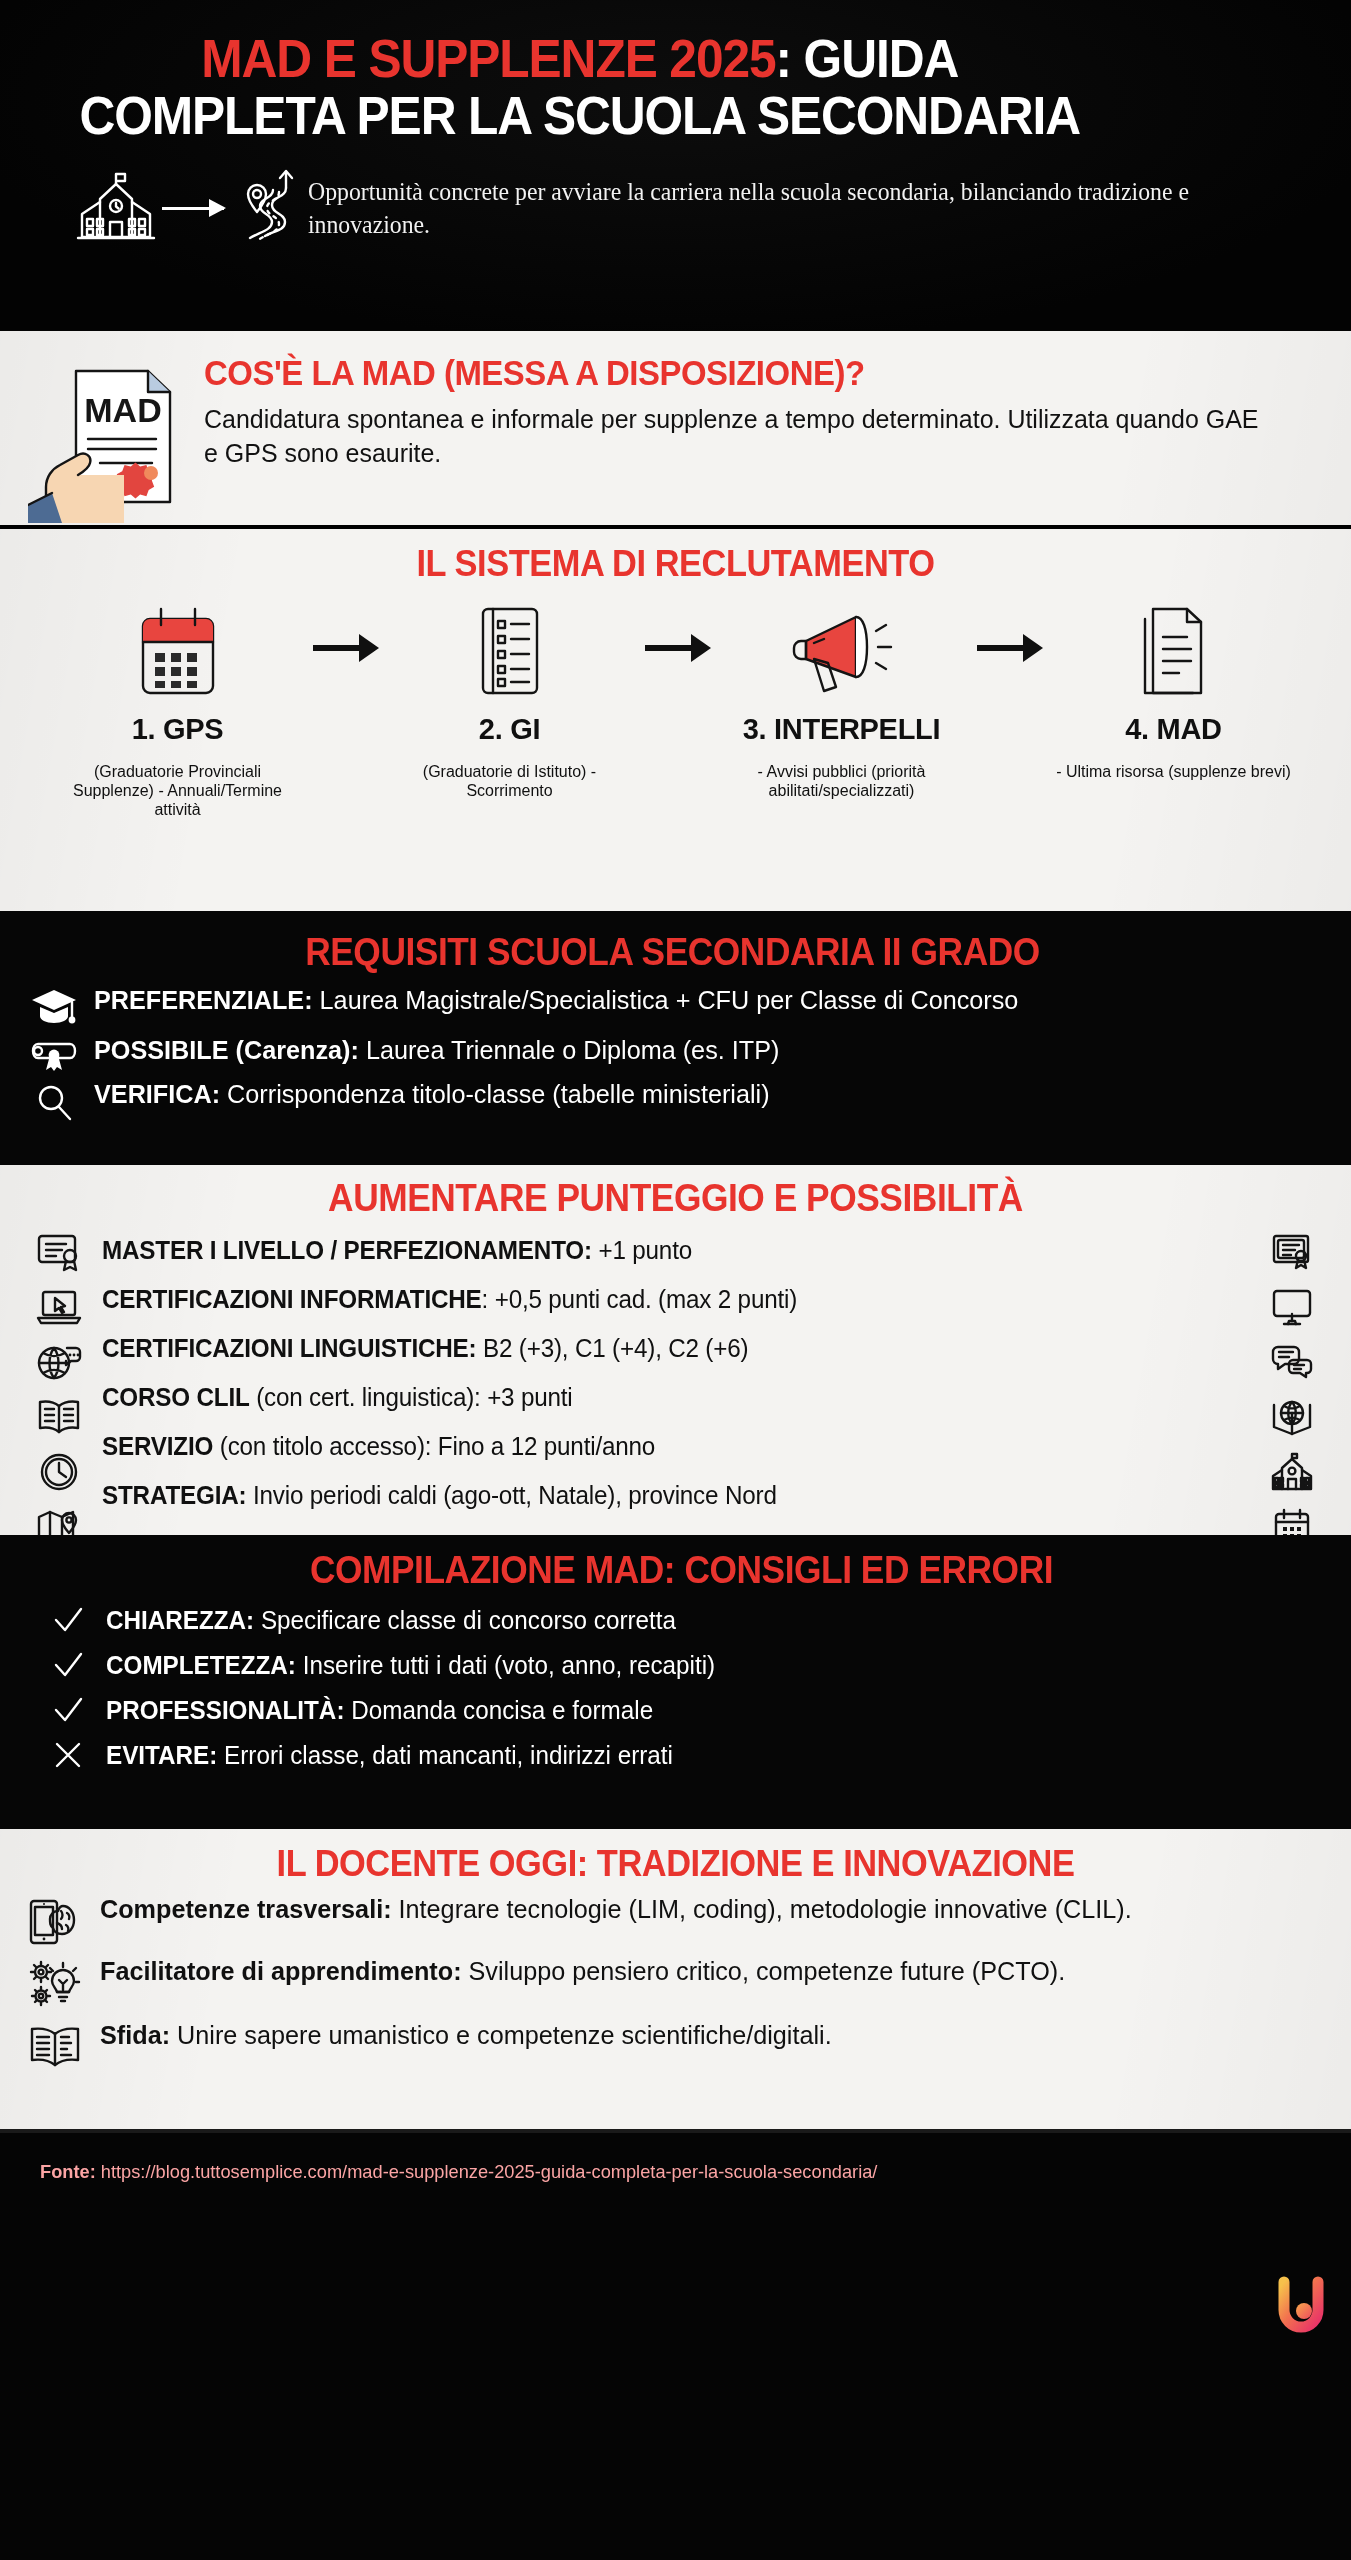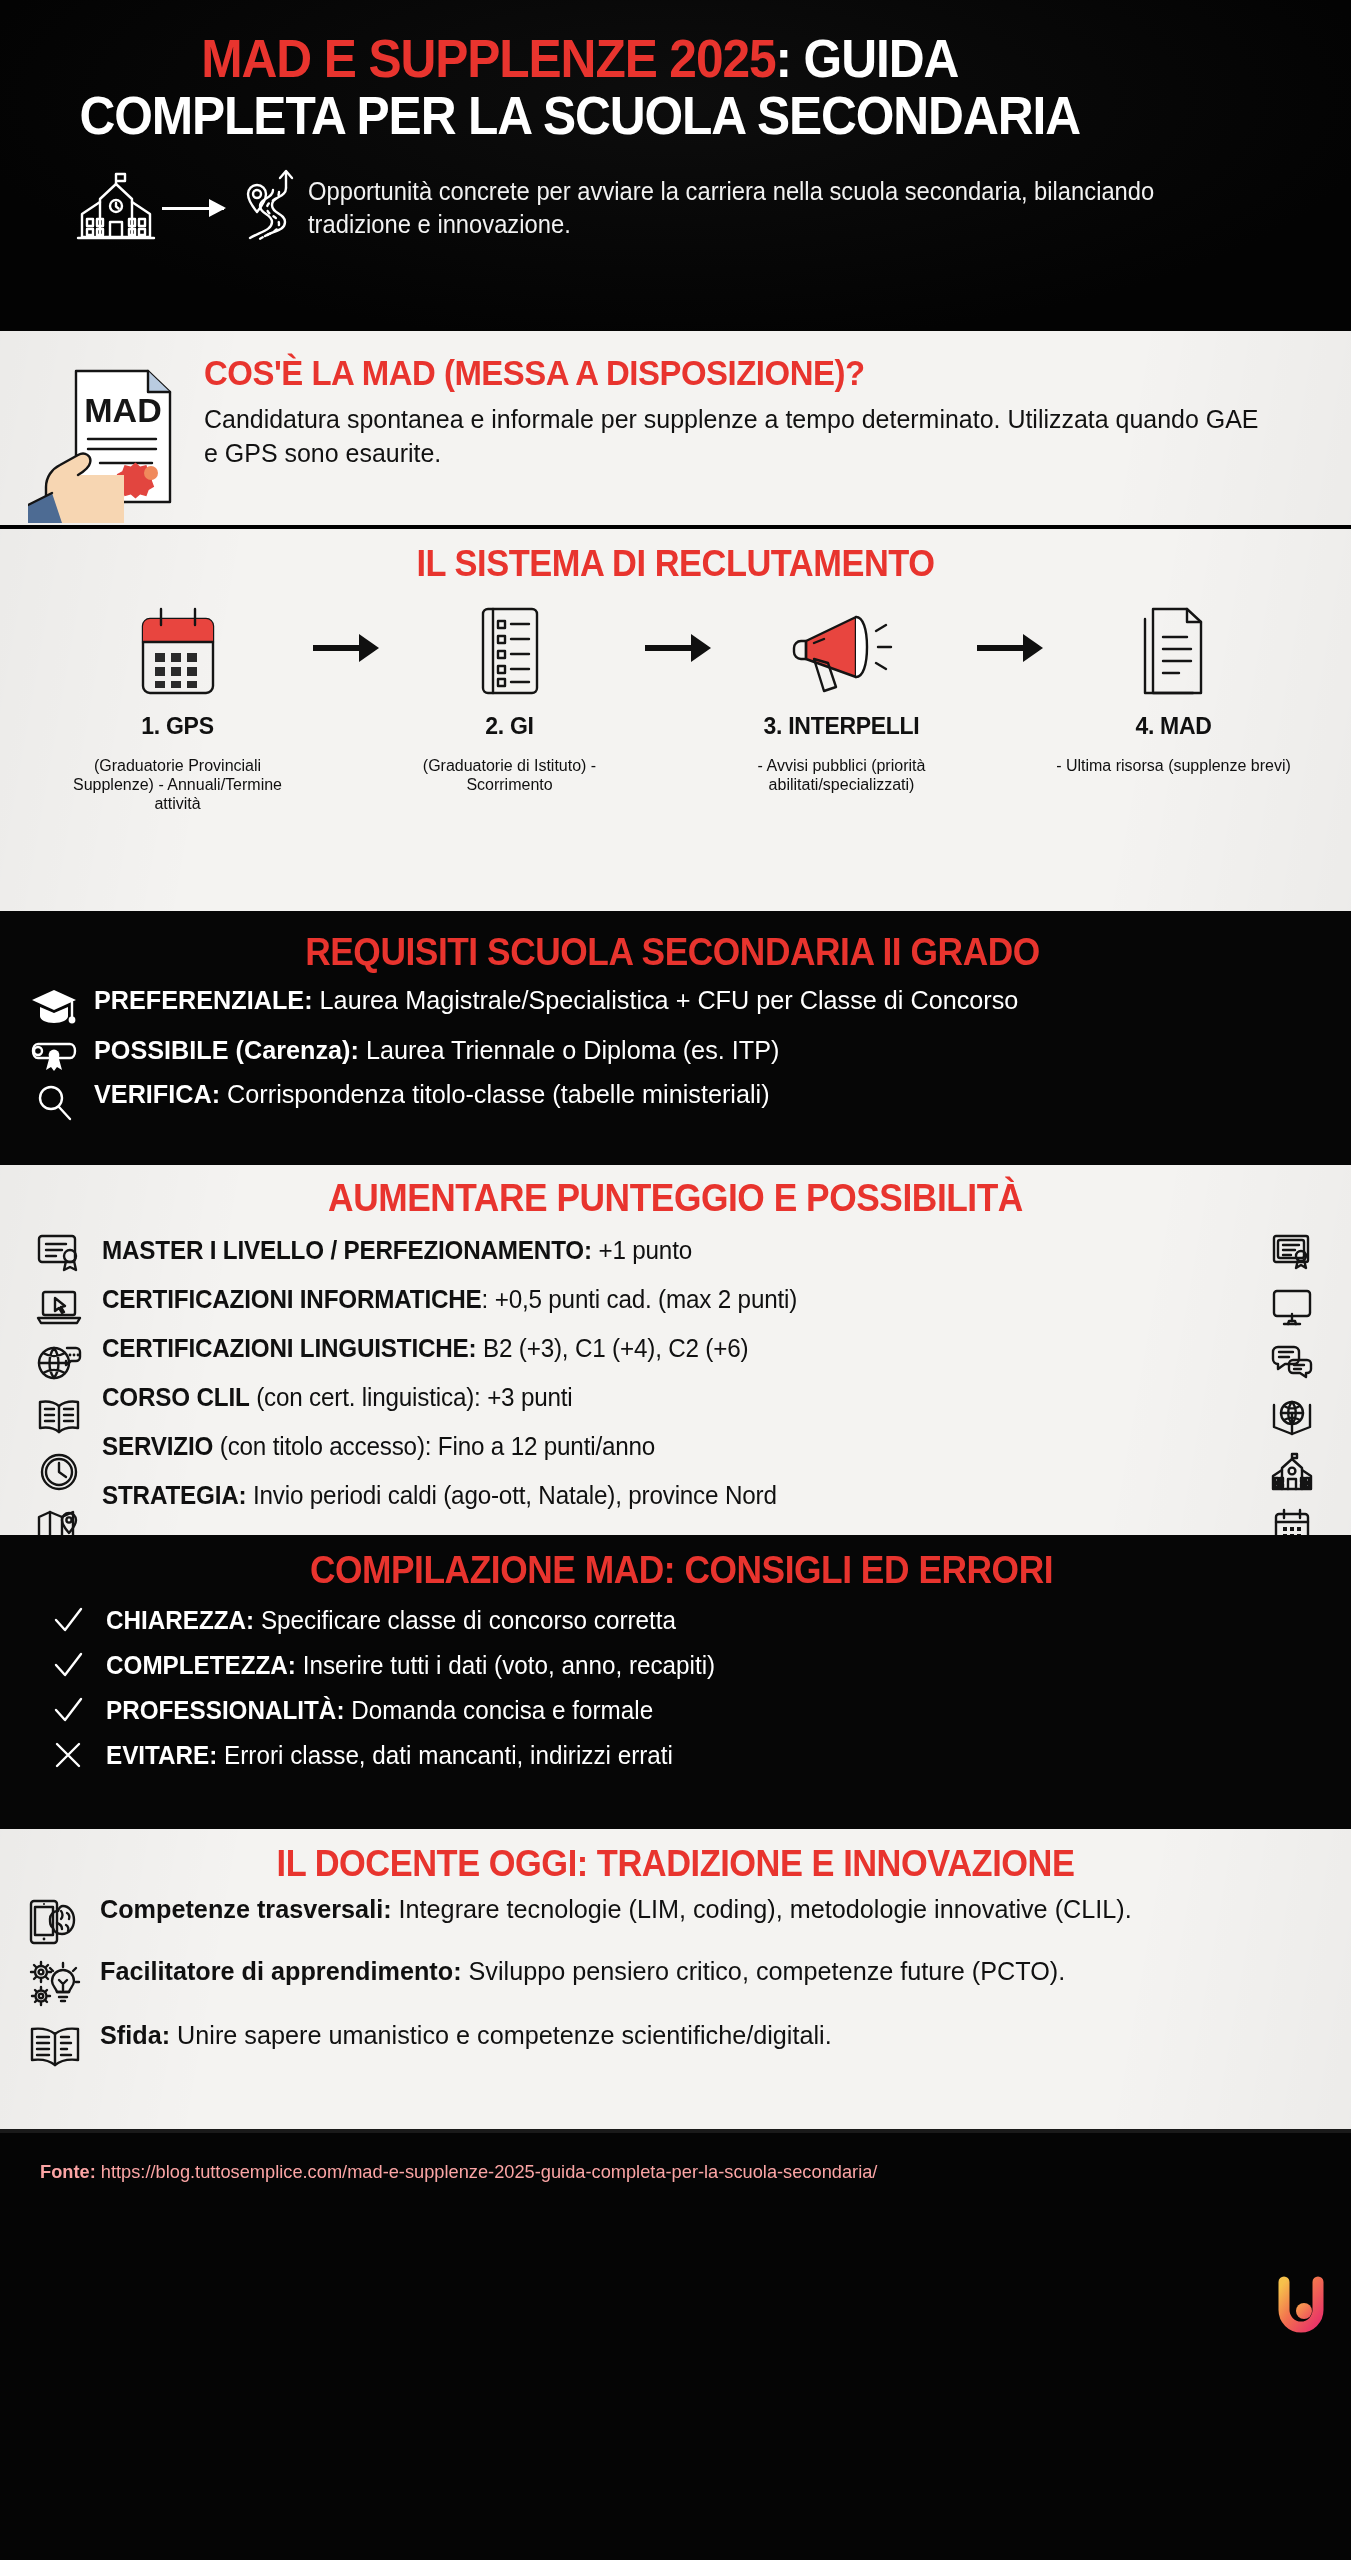--- a/index.html
+++ b/index.html
@@ -62,20 +62,21 @@
     white-space: nowrap;
   }
   .header h1 .l2 { display:block; }
   .header-sub-row {
     display: flex;
     align-items: center;
     gap: 4px;
     margin-top: 22px;
     width: 100%;
     padding-left: 38px;
+    font-family: Liberation Serif, serif;
   }
   .header-sub {
     color: #f2f2f2;
     font-size: 25px;
     line-height: 1.35;
     transform: scaleX(0.95);
     transform-origin: left center;
     max-width: 930px;
   }
   .arrow-glyph {
@@ -119,21 +120,21 @@
   .recl .sec-title { font-size: 37px; margin-bottom: 16px; }
   .flow {
     display: flex; align-items: flex-start; justify-content: center;
     padding: 0 22px;
   }
   .flow-step {
     width: 240px; display:flex; flex-direction:column; align-items:center;
     text-align:center;
   }
   .flow-ico { height: 104px; display:flex; align-items:center; justify-content:center; }
-  .flow-name { font-size: 23px; font-weight: 700; margin-top: 10px; letter-spacing:-.3px;}
+  .flow-name { font-size: 29px; font-weight: 700; margin-top: 10px; letter-spacing:-.3px;}
   .flow-desc { font-size: 16px; line-height: 1.2; margin-top: 16px; }
   .flow-arrow {
     width: 92px; margin-top: 46px; flex: 0 0 auto;
     display:flex; justify-content:center;
   }
   .ar-blk { width:62px; height:6px; background:#101010; position:relative; }
   .ar-blk::after{
     content:""; position:absolute; right:-4px; top:-11px;
     border-left:20px solid #101010;
     border-top:14px solid transparent;

